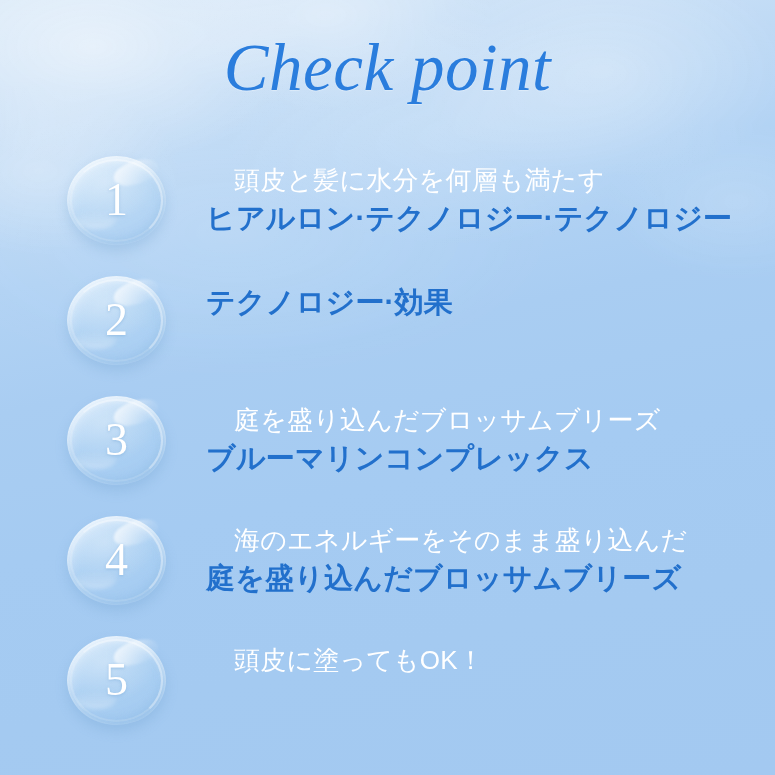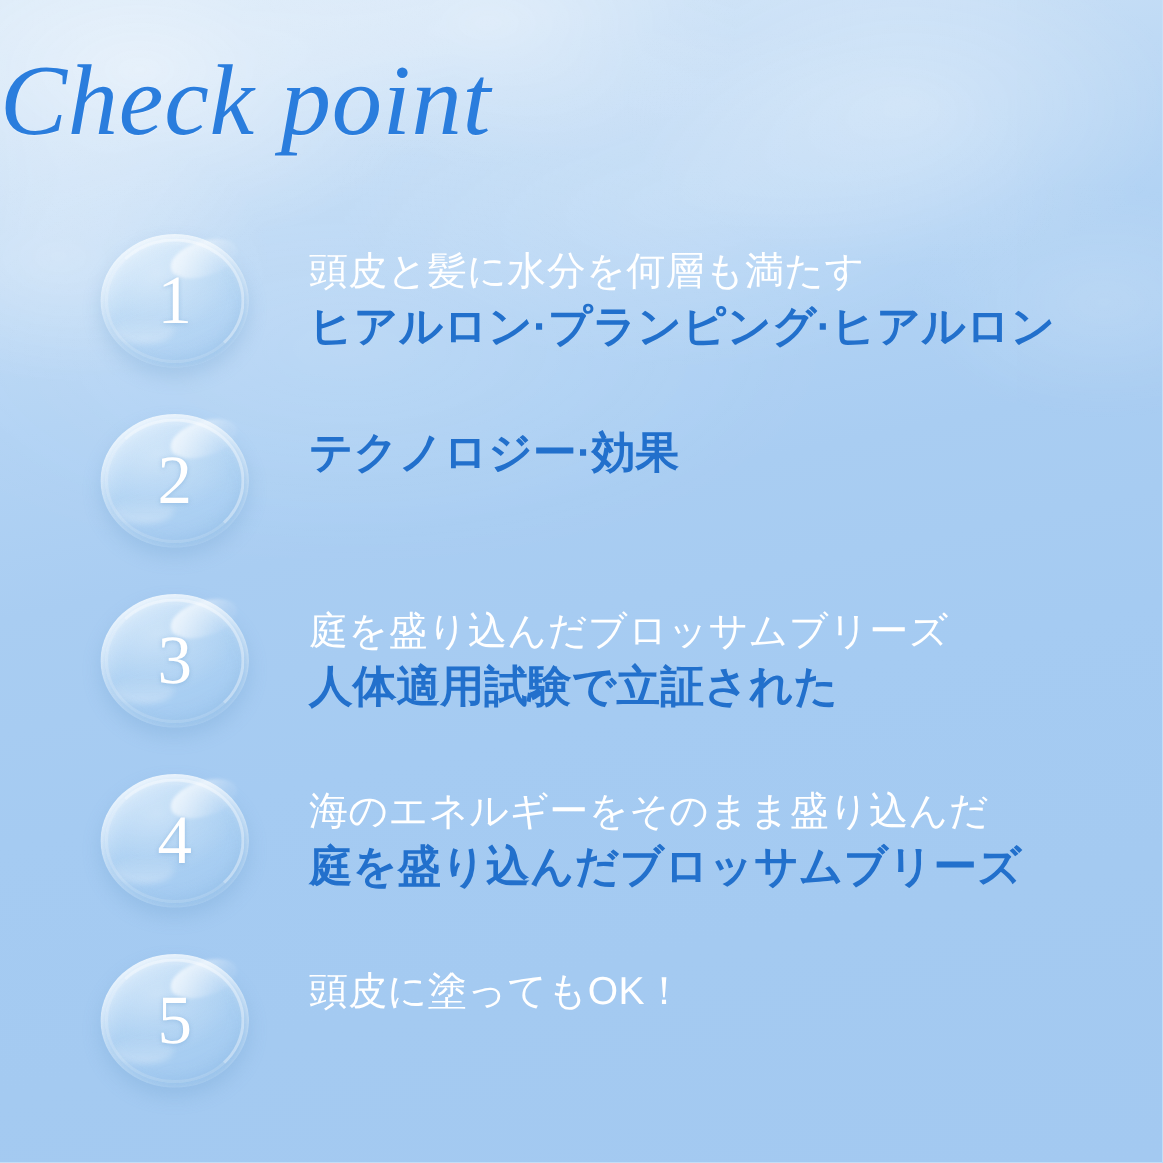--- a/index.html
+++ b/index.html
@@ -50,20 +50,21 @@
       radial-gradient(ellipse 180px 110px at 95% 26%, rgba(255,255,255,.18), rgba(255,255,255,0) 72%),
       radial-gradient(ellipse 420px 190px at 30% 30%, rgba(255,255,255,.12), rgba(255,255,255,0) 78%);
   }
 
   
   .title {
     position: absolute;
     left: 0;
     right: 0;
     top: 27px;
+    text-align: center;
     font-family: "Liberation Serif", "DejaVu Serif", serif;
     font-style: italic;
     font-size: 67px;
     line-height: 80px;
     letter-spacing: 0.5px;
     color: #2a7ddd;
     white-space: nowrap;
     text-shadow: 0 1px 1px rgba(255,255,255,.35);
   }
 
@@ -153,20 +154,21 @@
     top: 14px;
     right: 14px;
   }
   .line-top {
     font-size: 26px;
     line-height: 36px;
     font-weight: 400;
     color: #ffffff;
     white-space: nowrap;
     letter-spacing: .2px;
+    margin-left: 28px;
   }
   .line-bot {
     font-size: 29px;
     line-height: 40px;
     font-weight: 700;
     color: #2270cc;
     white-space: nowrap;
     letter-spacing: .2px;
   }
 </style>
@@ -185,21 +187,21 @@
     <div class="row">
       <div class="droplet">
         <div class="d-body"></div>
         <div class="d-rim"></div>
         <div class="d-gloss"></div>
         <div class="d-gloss2"></div>
         <div class="d-num">1</div>
       </div>
       <div class="texts">
         <div class="line-top">頭皮と髪に水分を何層も満たす</div>
-        <div class="line-bot">ヒアルロン·プランピング·ヒアルロン</div>
+        <div class="line-bot">ヒアルロン·テクノロジー·テクノロジー</div>
       </div>
     </div>
 
     <div class="row">
       <div class="droplet">
         <div class="d-body"></div>
         <div class="d-rim"></div>
         <div class="d-gloss"></div>
         <div class="d-gloss2"></div>
         <div class="d-num">2</div>
@@ -212,21 +214,21 @@
     <div class="row">
       <div class="droplet">
         <div class="d-body"></div>
         <div class="d-rim"></div>
         <div class="d-gloss"></div>
         <div class="d-gloss2"></div>
         <div class="d-num">3</div>
       </div>
       <div class="texts">
         <div class="line-top">庭を盛り込んだブロッサムブリーズ</div>
-        <div class="line-bot">人体適用試験で立証された</div>
+        <div class="line-bot">ブルーマリンコンプレックス</div>
       </div>
     </div>
 
     <div class="row">
       <div class="droplet">
         <div class="d-body"></div>
         <div class="d-rim"></div>
         <div class="d-gloss"></div>
         <div class="d-gloss2"></div>
         <div class="d-num">4</div>

